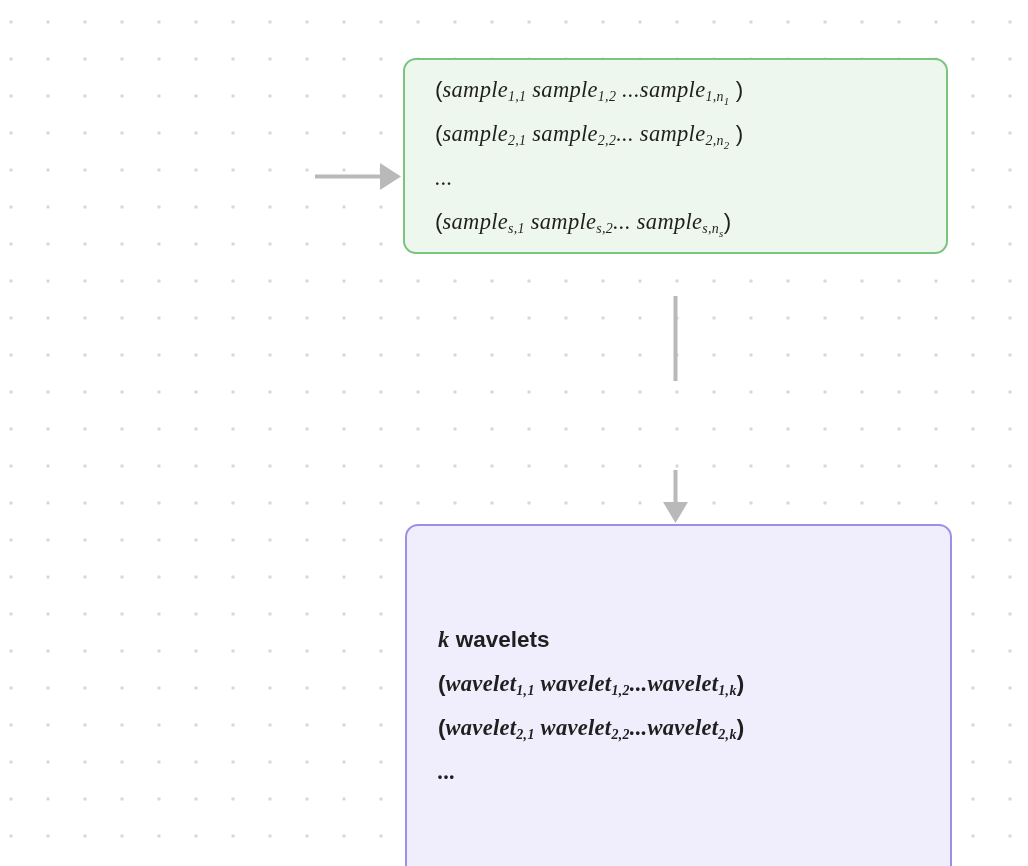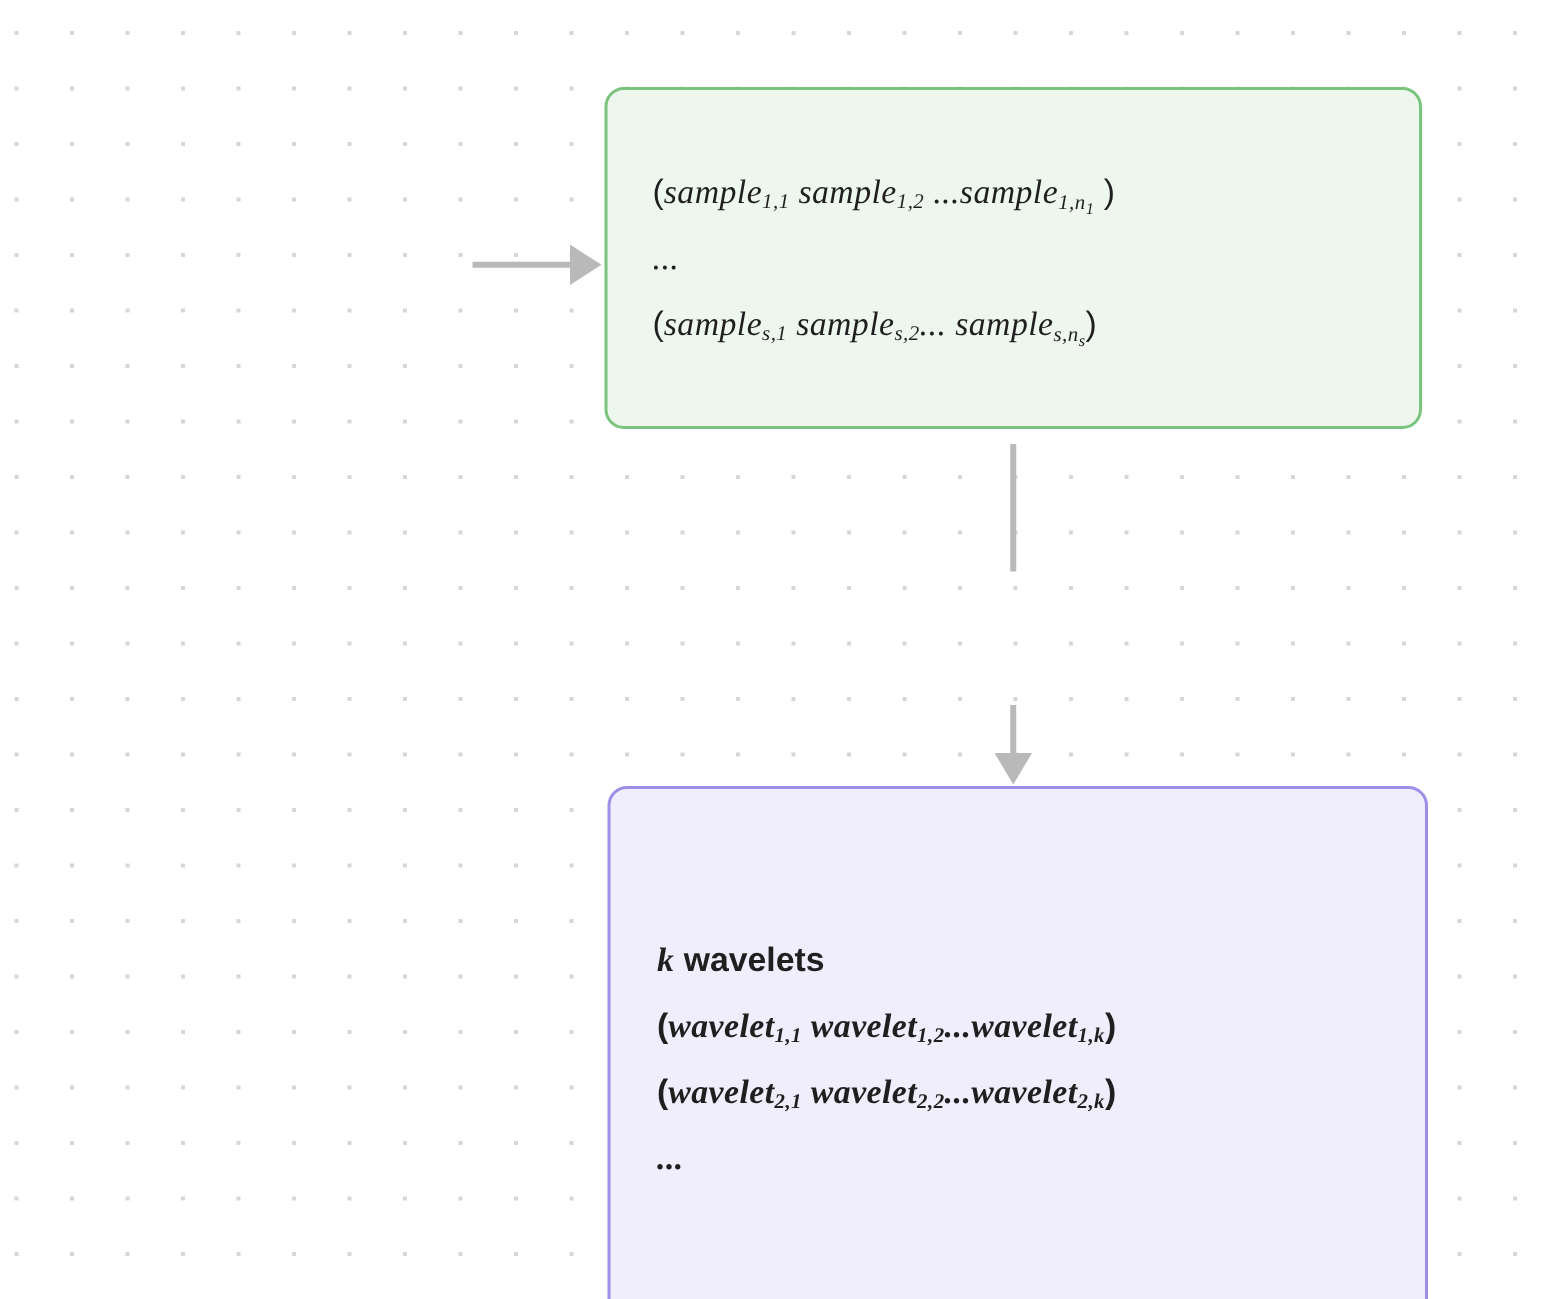--- a/index.html
+++ b/index.html
@@ -53,21 +53,21 @@
     vertical-align: -0.35em;
   }
 
   .node-datasets {
     left: 49px;  top: 84px;  width: 265px; height: 183px;
     border-color: #7bc47e; background: #eef7ee;
     padding: 36px 0 0 31px;
     font-size: 23px; line-height: 38px;
   }
   .node-samples {
-    left: 403px; top: 58px;  width: 545px; height: 228px;
+    left: 403px; top: 58px;  width: 545px; height: 196px;
     border-color: #7bc47e; background: #eef7ee;
     justify-content: center;
     padding-left: 30px;
     font-size: 22.5px; line-height: 44px;
   }
   .node-cnn {
     left: 467px; top: 381px; width: 411px; height: 89px;
     border-color: #e8995f; background: #fdf1e9;
     border-radius: 11px;
     align-items: center; justify-content: center;
@@ -93,20 +93,21 @@
 
     <line x1="675.5" y1="296" x2="675.5" y2="381" stroke="#b9b9b9" stroke-width="4"></line>
 
     <line x1="675.5" y1="470" x2="675.5" y2="505" stroke="#b9b9b9" stroke-width="4"></line>
     <polygon points="663,502 688,502 675.5,523" fill="#b9b9b9"></polygon>
   </svg>
 
 
   <div class="node node-samples">
     <div class="line">(<i class="m">sample<sub>1,1</sub> sample<sub>1,2</sub> ...sample<sub>1,n<sub>1</sub></sub></i> )</div>
+    <div class="line">(<i class="m">sample<sub>2,1</sub> sample<sub>2,2</sub>... sample<sub>2,n<sub>2</sub></sub></i> )</div>
     <div class="line"><i class="m">...</i></div>
     <div class="line">(<i class="m">sample<sub>s,1</sub> sample<sub>s,2</sub>... sample<sub>s,n<sub>s</sub></sub></i>)</div>
   </div>
 
 
   <div class="node node-wavelets">
     <div class="line"><i class="m">k</i> wavelets</div>
     <div class="line">(<i class="m">wavelet<sub>1,1</sub> wavelet<sub>1,2</sub>...wavelet<sub>1,k</sub></i>)</div>
     <div class="line">(<i class="m">wavelet<sub>2,1</sub> wavelet<sub>2,2</sub>...wavelet<sub>2,k</sub></i>)</div>
     <div class="line"><i class="m">...</i></div>

